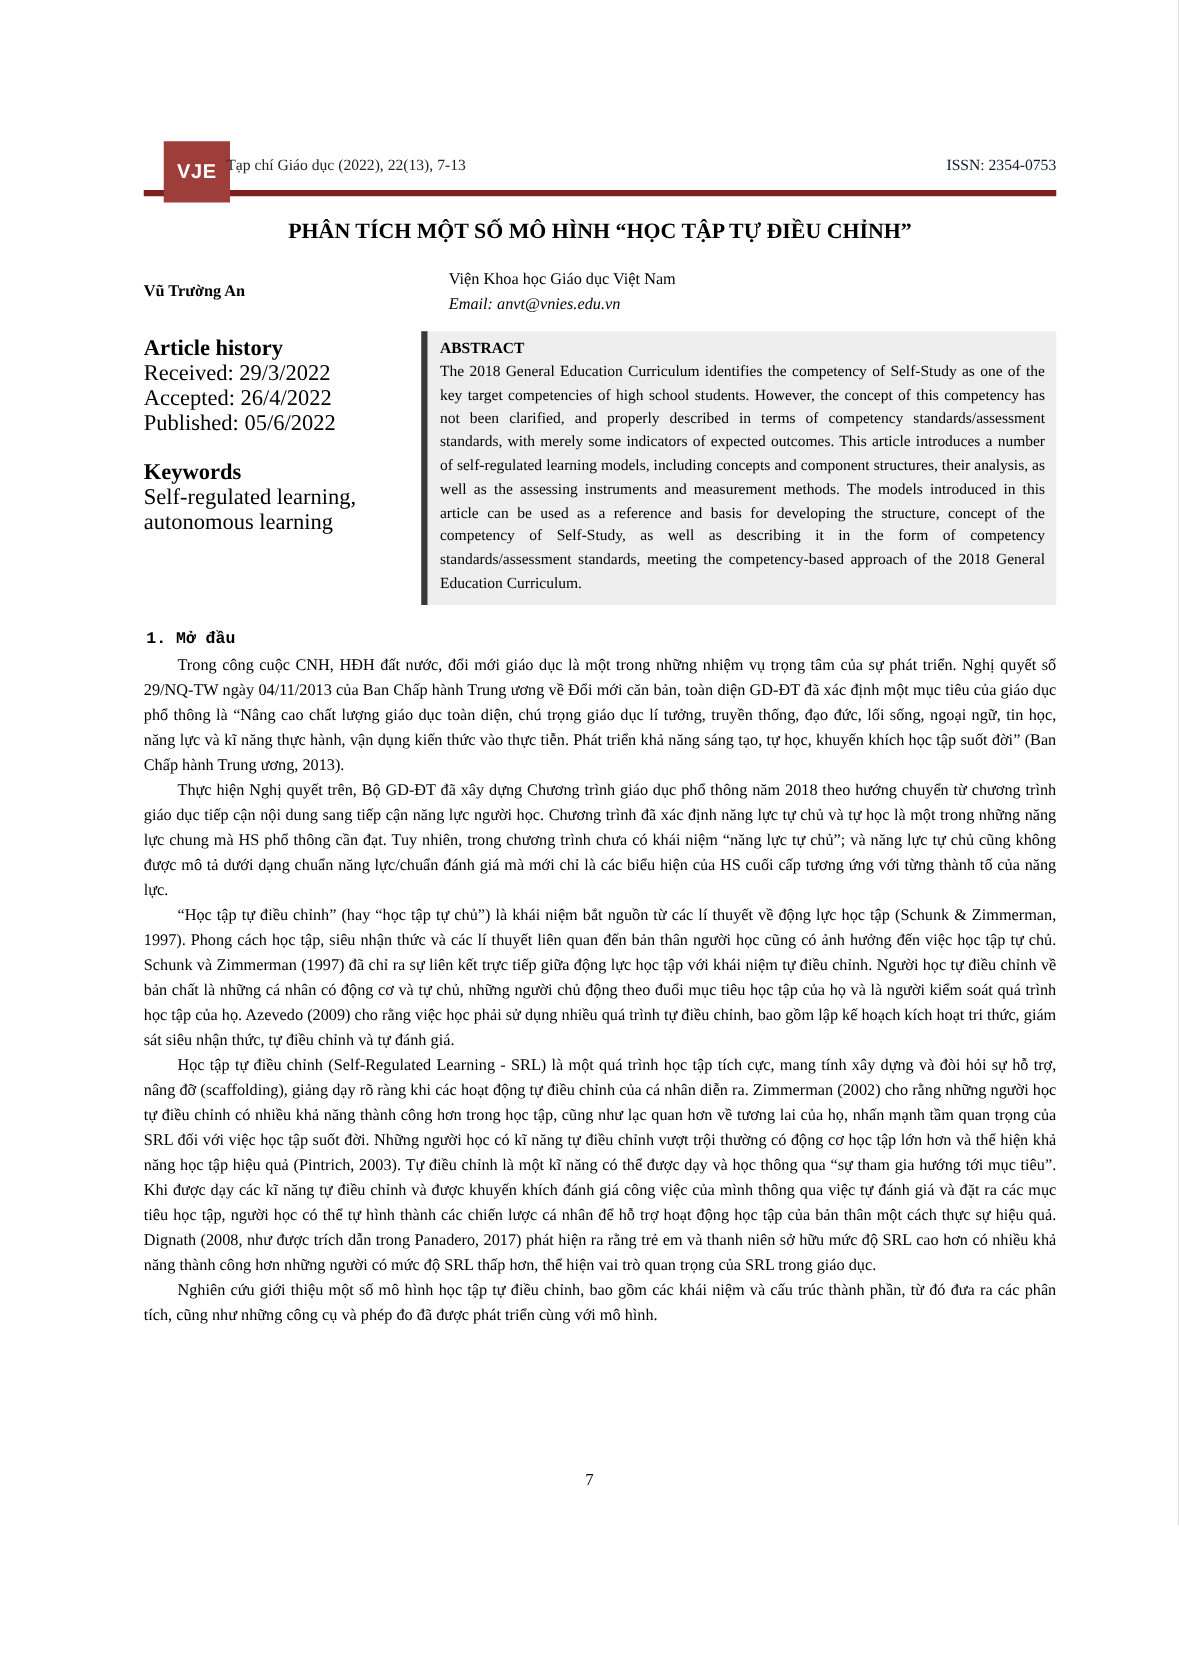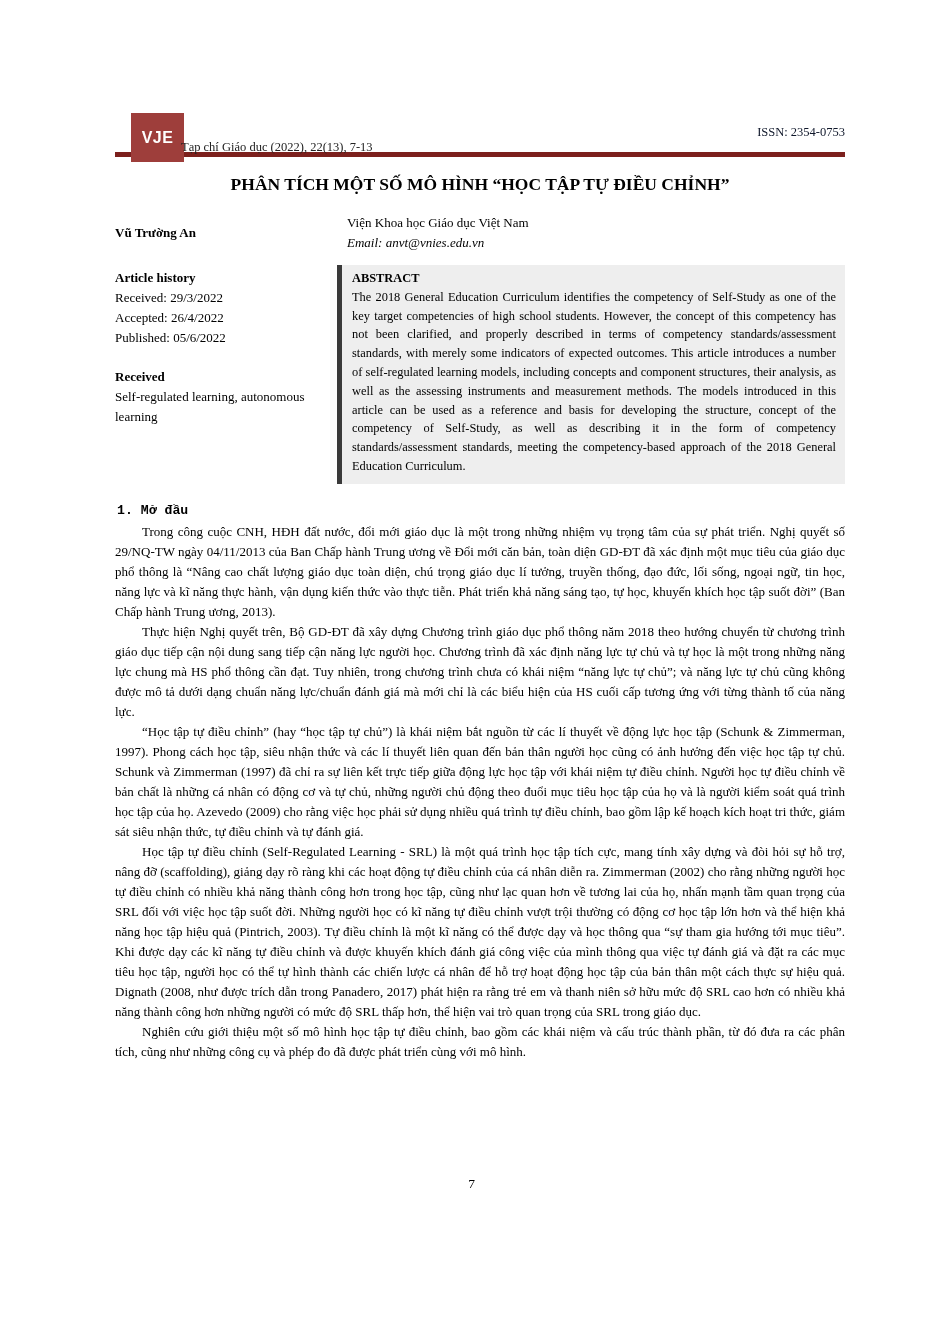--- a/index.html
+++ b/index.html
@@ -31,21 +31,21 @@
     width: 53px; height: 49px;
     background: var(--brand-red, #9E3E3B);
     color: #fff;
     font-family: "Liberation Sans", sans-serif;
     font-weight: bold;
     font-size: 16px;
     display: flex; align-items: center; justify-content: center;
     letter-spacing: 0.5px;
   }
   .journal-info {
-    position: absolute; left: 66px; top: 27px;
+    position: absolute; left: 66px; top: 12px;
     font-size: 12.5px; color: #222;
   }
   .issn {
     position: absolute; right: 0; top: 12px;
     font-size: 12.5px; color: #0f172a;
   }
   .rule {
     height: 5px;
     background: var(--rule-red, #7C201D);
   }
@@ -57,35 +57,36 @@
     font-weight: bold;
     line-height: 23px;
   }
   
   .author-grid {
     display: grid;
     grid-template-columns: 222px 1fr;
     margin-top: 17px;
     font-size: 13px;
     line-height: 20px;
+    gap: 12px;
   }
   .author-name {
     font-weight: bold;
     padding-top: 10px;
   }
   .author-right { padding-left: 10px; }
   .email { font-style: italic; }
   
   .meta-grid {
     display: grid;
     grid-template-columns: 222px 1fr;
     margin-top: 12px;
   }
   .meta-left {
-    font-size: 13px;
+    font-size: 18px;
     line-height: 20px;
     padding-top: 3px;
   }
   .meta-heading { font-weight: bold; }
   .keywords-heading { margin-top: 19px; }
   .abstract-box {
     background: var(--abstract-bg, #EEEEEE);
     border-left: 5px solid var(--abstract-border, #3A3A3A);
     padding: 4px 9px 8px 10px;
     font-size: 12.4px;
@@ -144,21 +145,21 @@
         <div class="email">Email: anvt@vnies.edu.vn</div>
       </div>
     </section>
 
     <section class="meta-grid">
       <div class="meta-left">
         <div class="meta-heading">Article history</div>
         <div>Received: 29/3/2022</div>
         <div>Accepted: 26/4/2022</div>
         <div>Published: 05/6/2022</div>
-        <div class="meta-heading keywords-heading">Received</div>
+        <div class="meta-heading keywords-heading">Keywords</div>
         <div>Self-regulated learning, autonomous learning</div>
       </div>
       <div class="abstract-box">
         <div class="abstract-heading">ABSTRACT</div>
         <div class="abstract-text">The 2018 General Education Curriculum identifies the competency of Self-Study as one of the key target competencies of high school students. However, the concept of this competency has not been clarified, and properly described in terms of competency standards/assessment standards, with merely some indicators of expected outcomes. This article introduces a number of self-regulated learning models, including concepts and component structures, their analysis, as well as the assessing instruments and measurement methods. The models introduced in this article can be used as a reference and basis for developing the structure, concept of the competency of Self-Study, as well as describing it in the form of competency standards/assessment standards, meeting the competency-based approach of the 2018 General Education Curriculum.</div>
       </div>
     </section>
 
     <section class="body-text">
       <div class="section-heading">1. Mở đầu</div>

